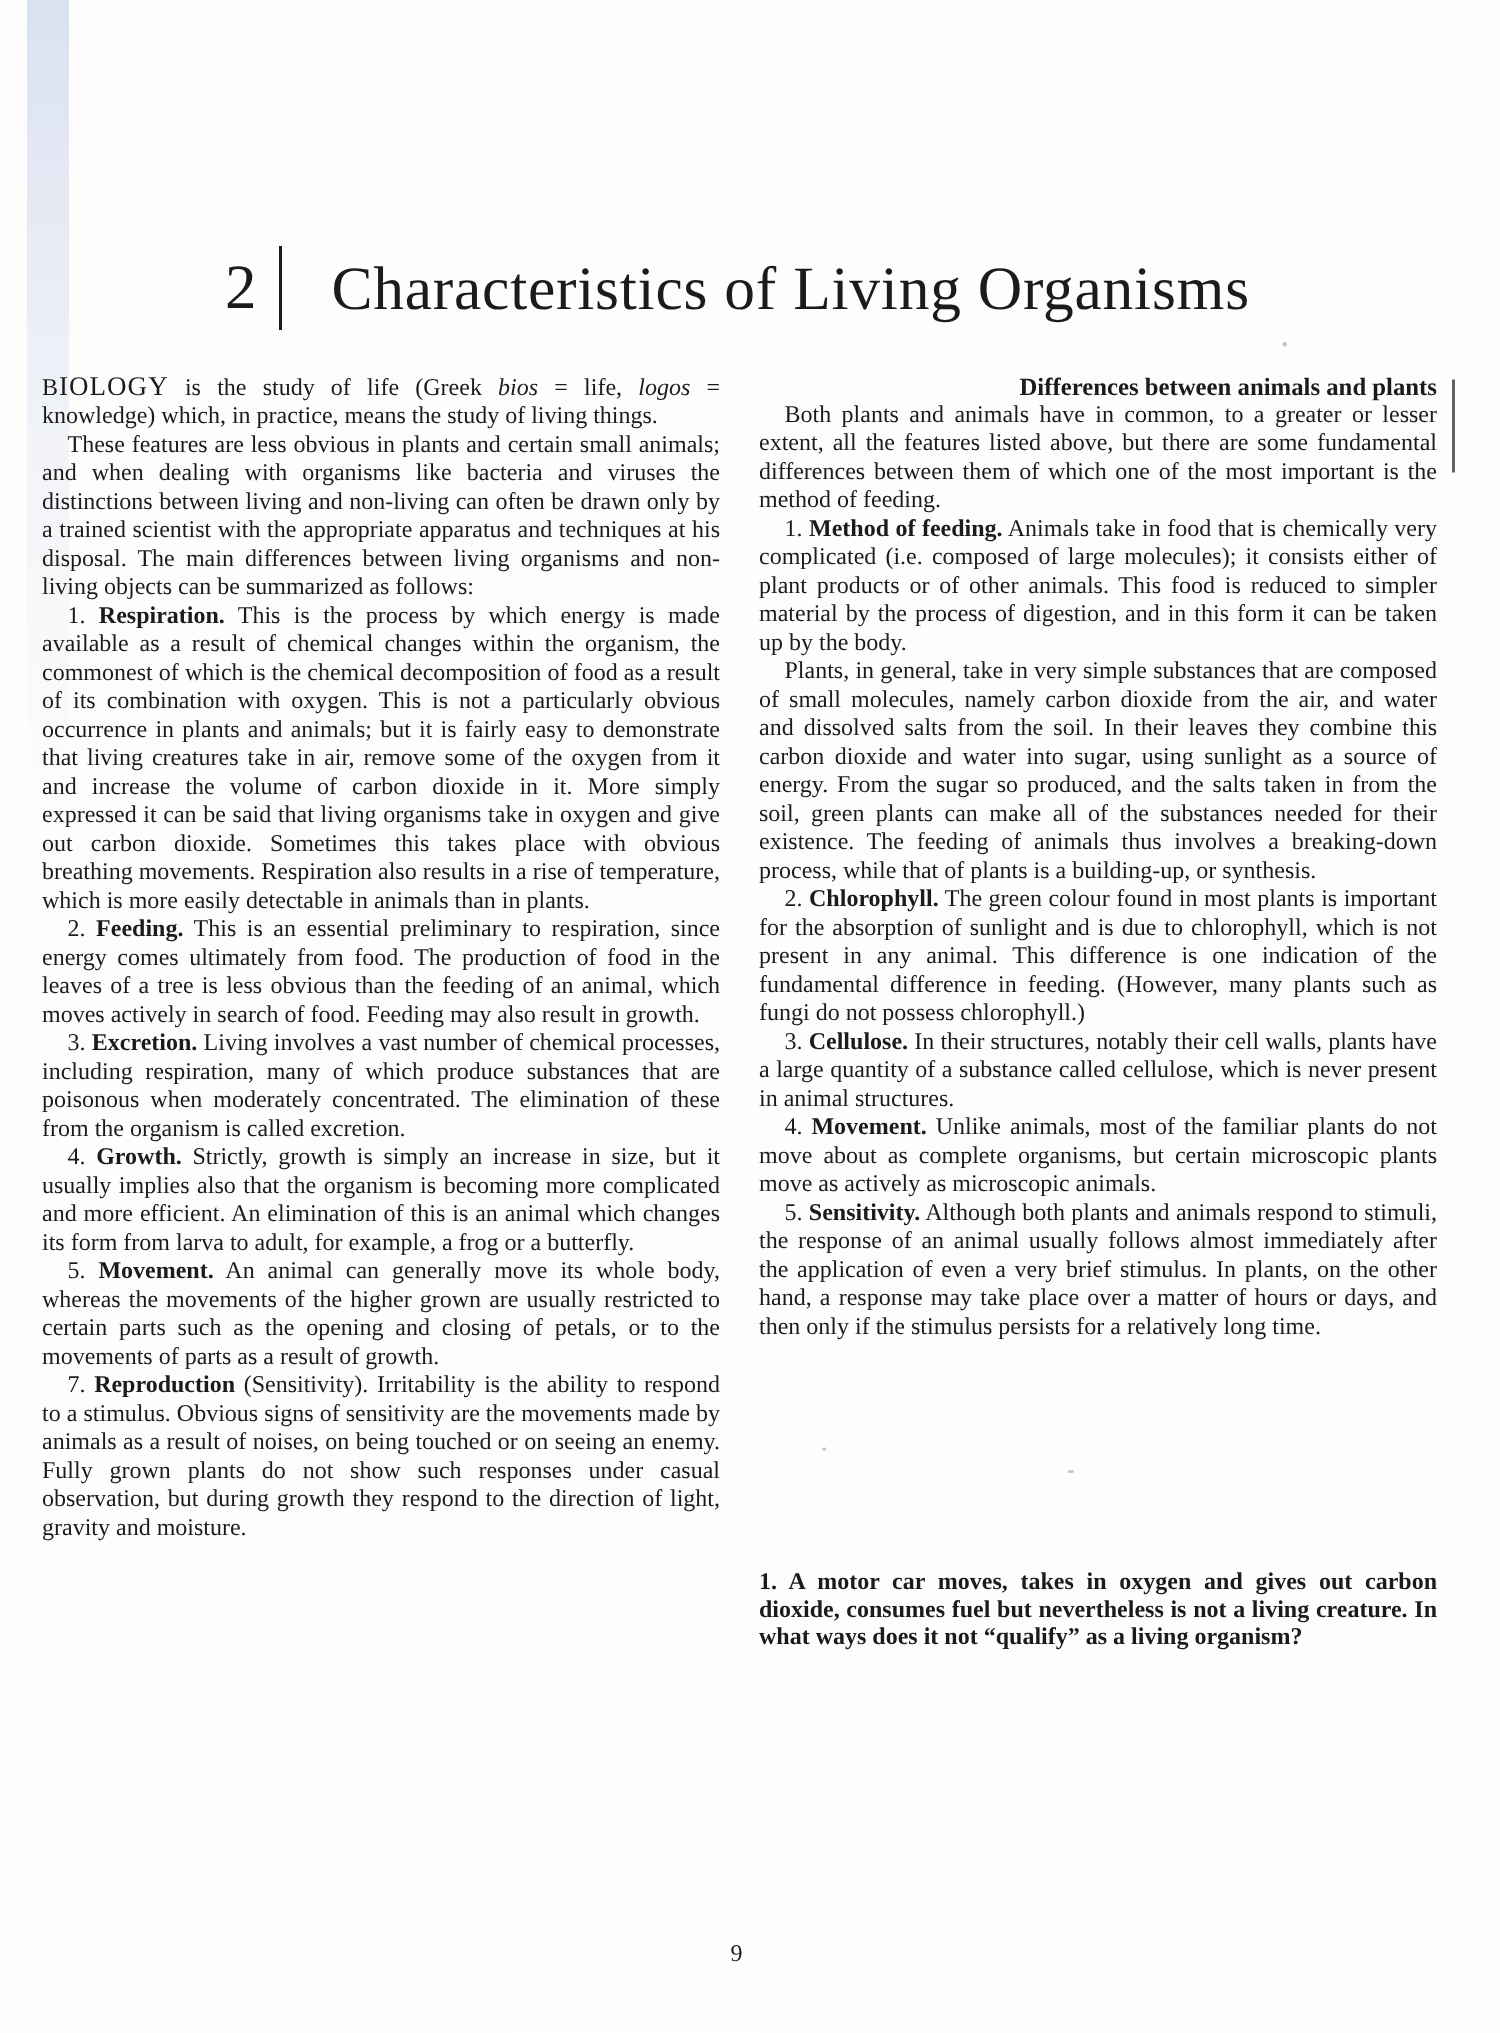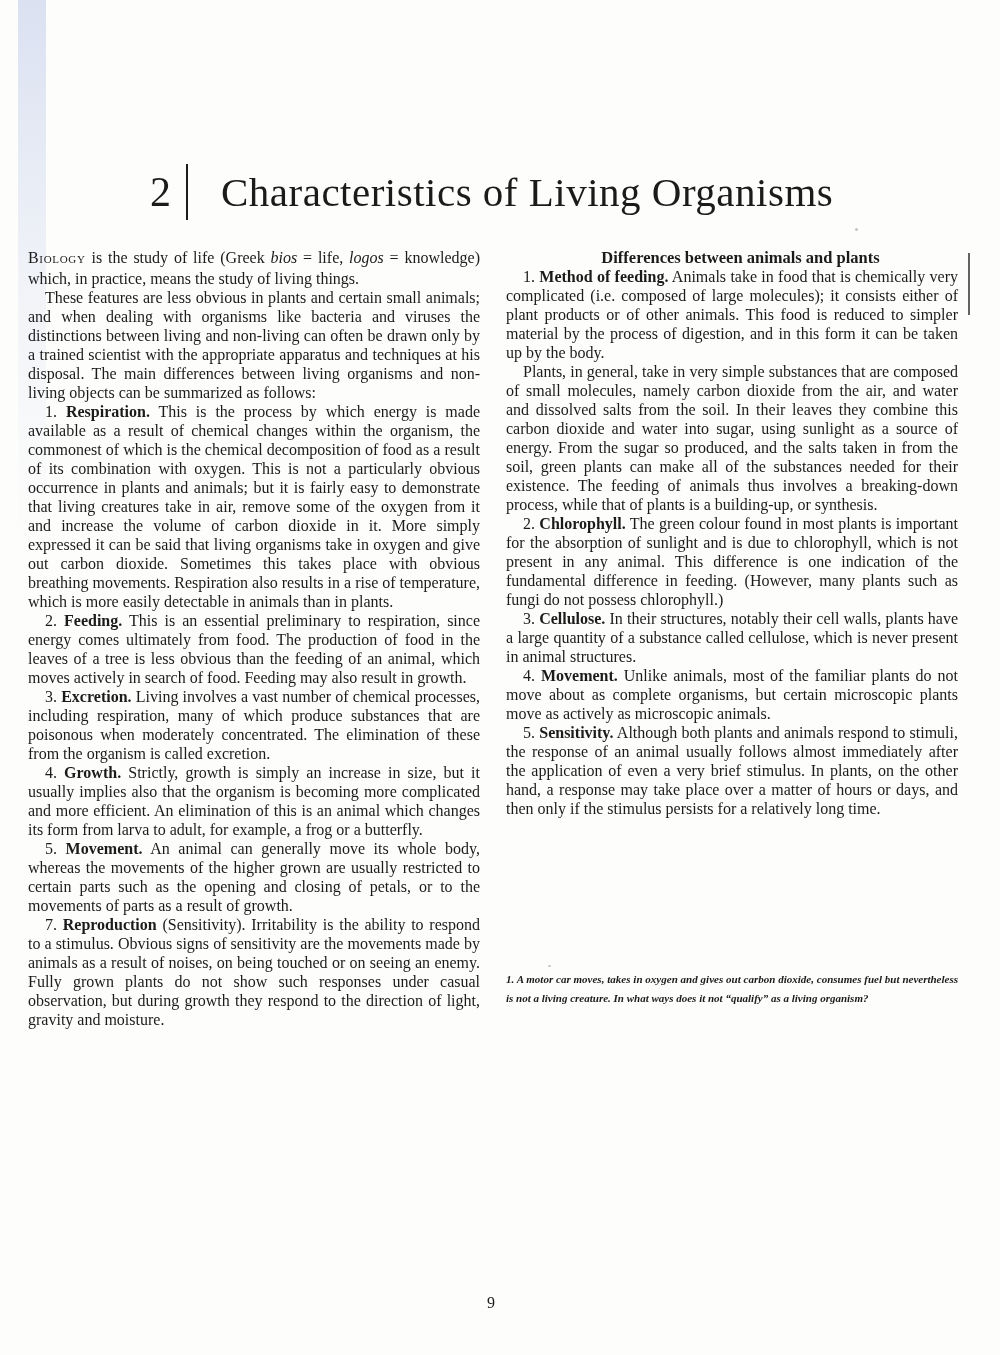--- a/index.html
+++ b/index.html
@@ -42,32 +42,32 @@
     display: flex; gap: 26px;
   }
   .col {
     width: 452px; flex: 0 0 452px;
     font-size: 16px; line-height: 19px;
     text-align: justify;
   }
   .col p { margin: 0; text-indent: 17px; }
   .col p.noindent { text-indent: 0; }
   .lead-cap { font-size: 16px; letter-spacing: 0.6px; }
-  .lead-rest { font-size: 11px; letter-spacing: 0.7px; }
+  .lead-rest { font-size: 18px; letter-spacing: 0.7px; }
   .section-heading {
     font-weight: bold; font-size: 16.5px; margin: 0 0 9px 0; text-indent: 0;
-    text-align: center;
+    text-align: right;
   }
   
   .questions { margin-top: 152px; }
   .questions-heading {
     text-align: center; font-style: italic; font-weight: 600;
     font-size: 20px; letter-spacing: 4px; margin: 0 0 14px 0;
   }
-  .question-text { font-weight: bold; font-size: 11px; line-height: 18.5px; text-indent: 0 !important; font-style: italic; }
+  .question-text { font-weight: bold; font-size: 16px; line-height: 18.5px; text-indent: 0 !important; }
 
   .page-num {
     position: absolute; top: 1294px; left: 0; width: 982px;
     text-align: center; font-size: 16px;
   }
 </style>
 </head>
 <body>
 
 <div class="page">
@@ -117,20 +117,21 @@
       </p>
       <p>
         <span>7.</span>
         <b>Reproduction</b>
         <span>(Sensitivity). Irritability is the ability to respond to a stimulus. Obvious signs of sensitivity are the movements made by animals as a result of noises, on being touched or on seeing an enemy. Fully grown plants do not show such responses under casual observation, but during growth they respond to the direction of light, gravity and moisture.</span>
       </p>
     </div>
 
     <div class="col">
       <p class="section-heading">Differences between animals and plants</p>
+      <p>Both plants and animals have in common, to a greater or lesser extent, all the features listed above, but there are some fundamental differences between them of which one of the most important is the method of feeding.</p>
 
       <p>
         <span>1.</span>
         <b>Method of feeding.</b>
         <span>Animals take in food that is chemically very complicated (i.e. composed of large molecules); it consists either of plant products or of other animals. This food is reduced to simpler material by the process of digestion, and in this form it can be taken up by the body.</span>
       </p>
       <p>Plants, in general, take in very simple substances that are composed of small molecules, namely carbon dioxide from the air, and water and dissolved salts from the soil. In their leaves they combine this carbon dioxide and water into sugar, using sunlight as a source of energy. From the sugar so produced, and the salts taken in from the soil, green plants can make all of the substances needed for their existence. The feeding of animals thus involves a breaking-down process, while that of plants is a building-up, or synthesis.</p>
       <p>
         <span>2.</span>
         <b>Chlorophyll.</b>

